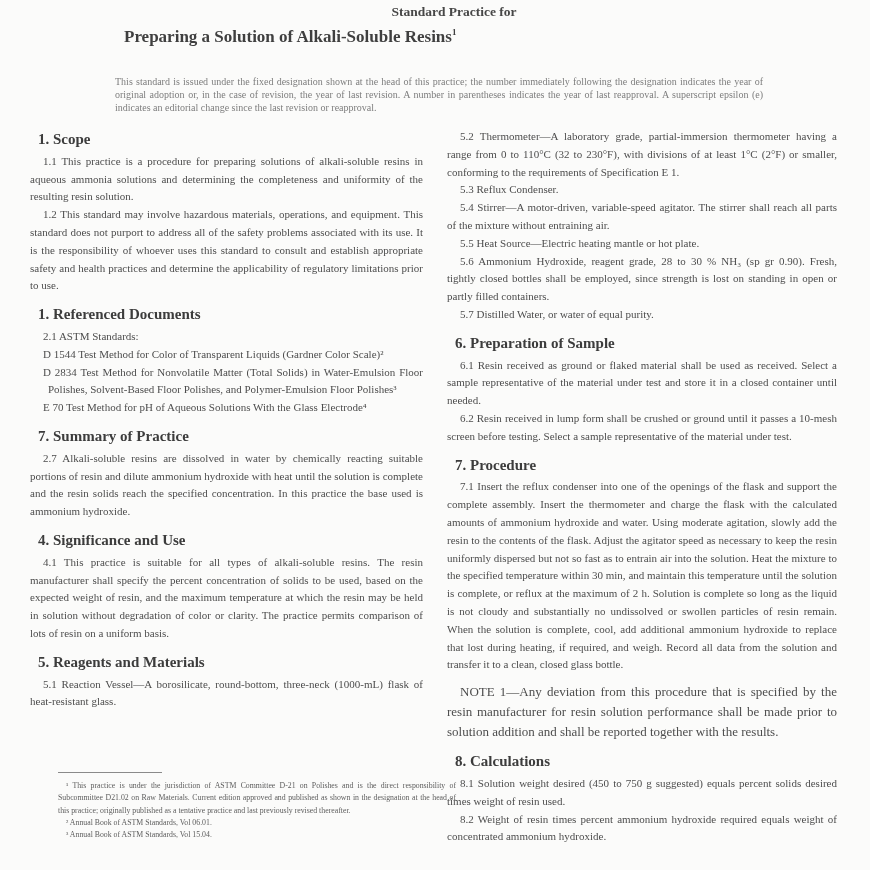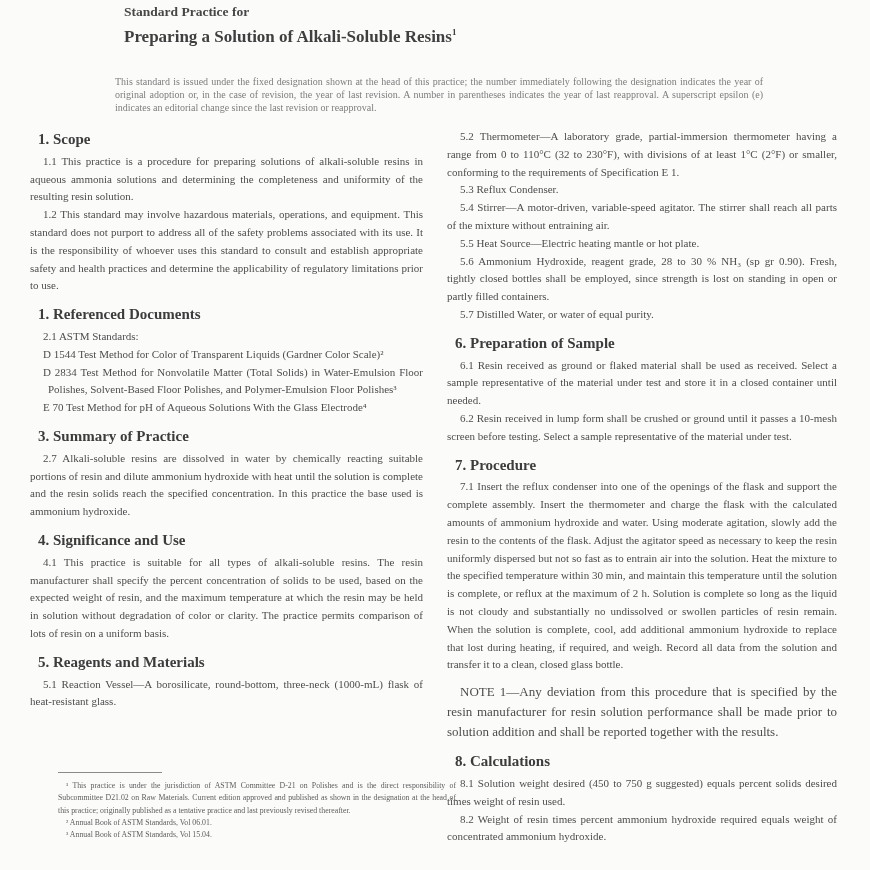--- a/index.html
+++ b/index.html
@@ -4,21 +4,21 @@
 <style>
   html,body { margin:0; padding:0; }
   .page {
     position:relative; width:870px; height:870px;
     background:#fbfbfa; overflow:hidden;
     font-family:"Liberation Serif", serif;
     color:#4d4d4d;
     filter: blur(0.45px);
   }
   .header { position:absolute; left:124px; top:2px; width:660px; }
-  .eyebrow { font-size:13.5px; font-weight:bold; color:#474747; line-height:19px; }
+  .eyebrow { font-size:13.5px; font-weight:bold; color:#474747; line-height:19px;text-align:center; }
   .title   { font-size:17px;  font-weight:bold; color:#3f3f3f; line-height:22px; }
   .title sup { font-size:9px; }
   .abstract {
     position:absolute; left:115px; top:76px; width:648px;
     font-size:10px; line-height:12.8px; color:#7d7d7d; text-align:justify;
   }
   .col { position:absolute; top:128px; font-size:11px; line-height:17.8px; text-align:justify; }
   .col-left  { left:30px;  width:393px; }
   .col-right { left:447px; width:390px; height:742px; overflow:hidden; }
   .col p { margin:0; text-indent:13px; }
@@ -49,21 +49,21 @@
     <p>1.2 This standard may involve hazardous materials, operations, and equipment. This standard does not purport to address all of the safety problems associated with its use. It is the responsibility of whoever uses this standard to consult and establish appropriate safety and health practices and determine the applicability of regulatory limitations prior to use.</p>
 
     <h3>1. Referenced Documents</h3>
     <p>2.1 ASTM Standards:</p>
     <ul class="ref-list">
       <li>D 1544 Test Method for Color of Transparent Liquids (Gardner Color Scale)²</li>
       <li>D 2834 Test Method for Nonvolatile Matter (Total Solids) in Water-Emulsion Floor Polishes, Solvent-Based Floor Polishes, and Polymer-Emulsion Floor Polishes³</li>
       <li>E 70 Test Method for pH of Aqueous Solutions With the Glass Electrode⁴</li>
     </ul>
 
-    <h3>3. Summary of Practice</h3>
+    <h3>7. Summary of Practice</h3>
     <p>2.7 Alkali-soluble resins are dissolved in water by chemically reacting suitable portions of resin and dilute ammonium hydroxide with heat until the solution is complete and the resin solids reach the specified concentration. In this practice the base used is ammonium hydroxide.</p>
 
     <h3>4. Significance and Use</h3>
     <p>4.1 This practice is suitable for all types of alkali-soluble resins. The resin manufacturer shall specify the percent concentration of solids to be used, based on the expected weight of resin, and the maximum temperature at which the resin may be held in solution without degradation of color or clarity. The practice permits comparison of lots of resin on a uniform basis.</p>
 
     <h3>5. Reagents and Materials</h3>
     <p>5.1 Reaction Vessel—A borosilicate, round-bottom, three-neck (1000-mL) flask of heat-resistant glass.</p>
   </div>
 
   <div class="col col-right">

